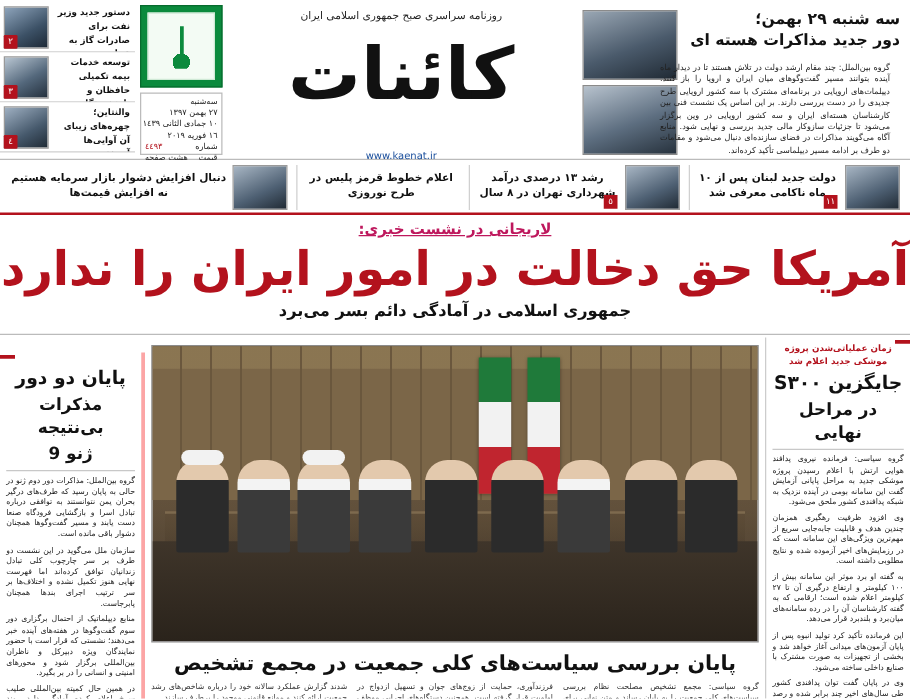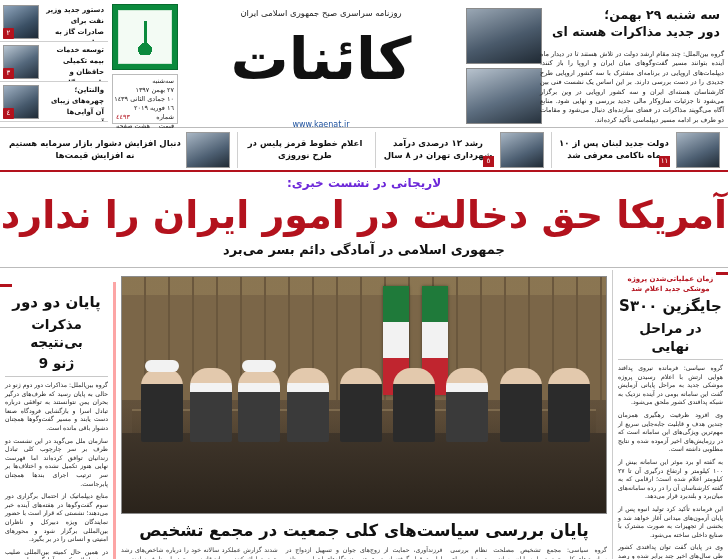--- a/index.html
+++ b/index.html
@@ -157,21 +157,21 @@
     width: 186px;
   }
   .tr-head .l1 {
     font-size: 12.5px; font-weight: bold; color: #111; line-height: 17px;
   }
   .tr-head .l2 {
     font-size: 12.5px; font-weight: bold; color: #111; line-height: 17px;
   }
   .tr-body {
     position: absolute;
-    top: 46px; right: 4px;
+    top: 46px; right: 16px;
     width: 184px;
     font-size: 6.5px;
     line-height: 9.4px;
     text-align: justify;
     color: #222;
   }
   .tr-photo {
     position: absolute;
     top: 4px; left: 4px;
     width: 76px; height: 56px;
@@ -232,23 +232,24 @@
   
   .lead {
     position: absolute;
     top: 172px; left: 0;
     width: 728px; height: 96px;
     text-align: center;
     border-bottom: 1px solid #bbb;
   }
   .lead-kicker {
     font-size: 12px;
-    color: #6d28d9;
+    color: #be185d;
     font-weight: bold;
     margin-top: 4px;
+    text-decoration: underline;
   }
   .lead-main {
     font-size: 38px;
     font-weight: bold;
     color: #b3121d;
     line-height: 46px;
     margin-top: 2px;
     letter-spacing: -0.5px;
   }
   .lead-sub {

